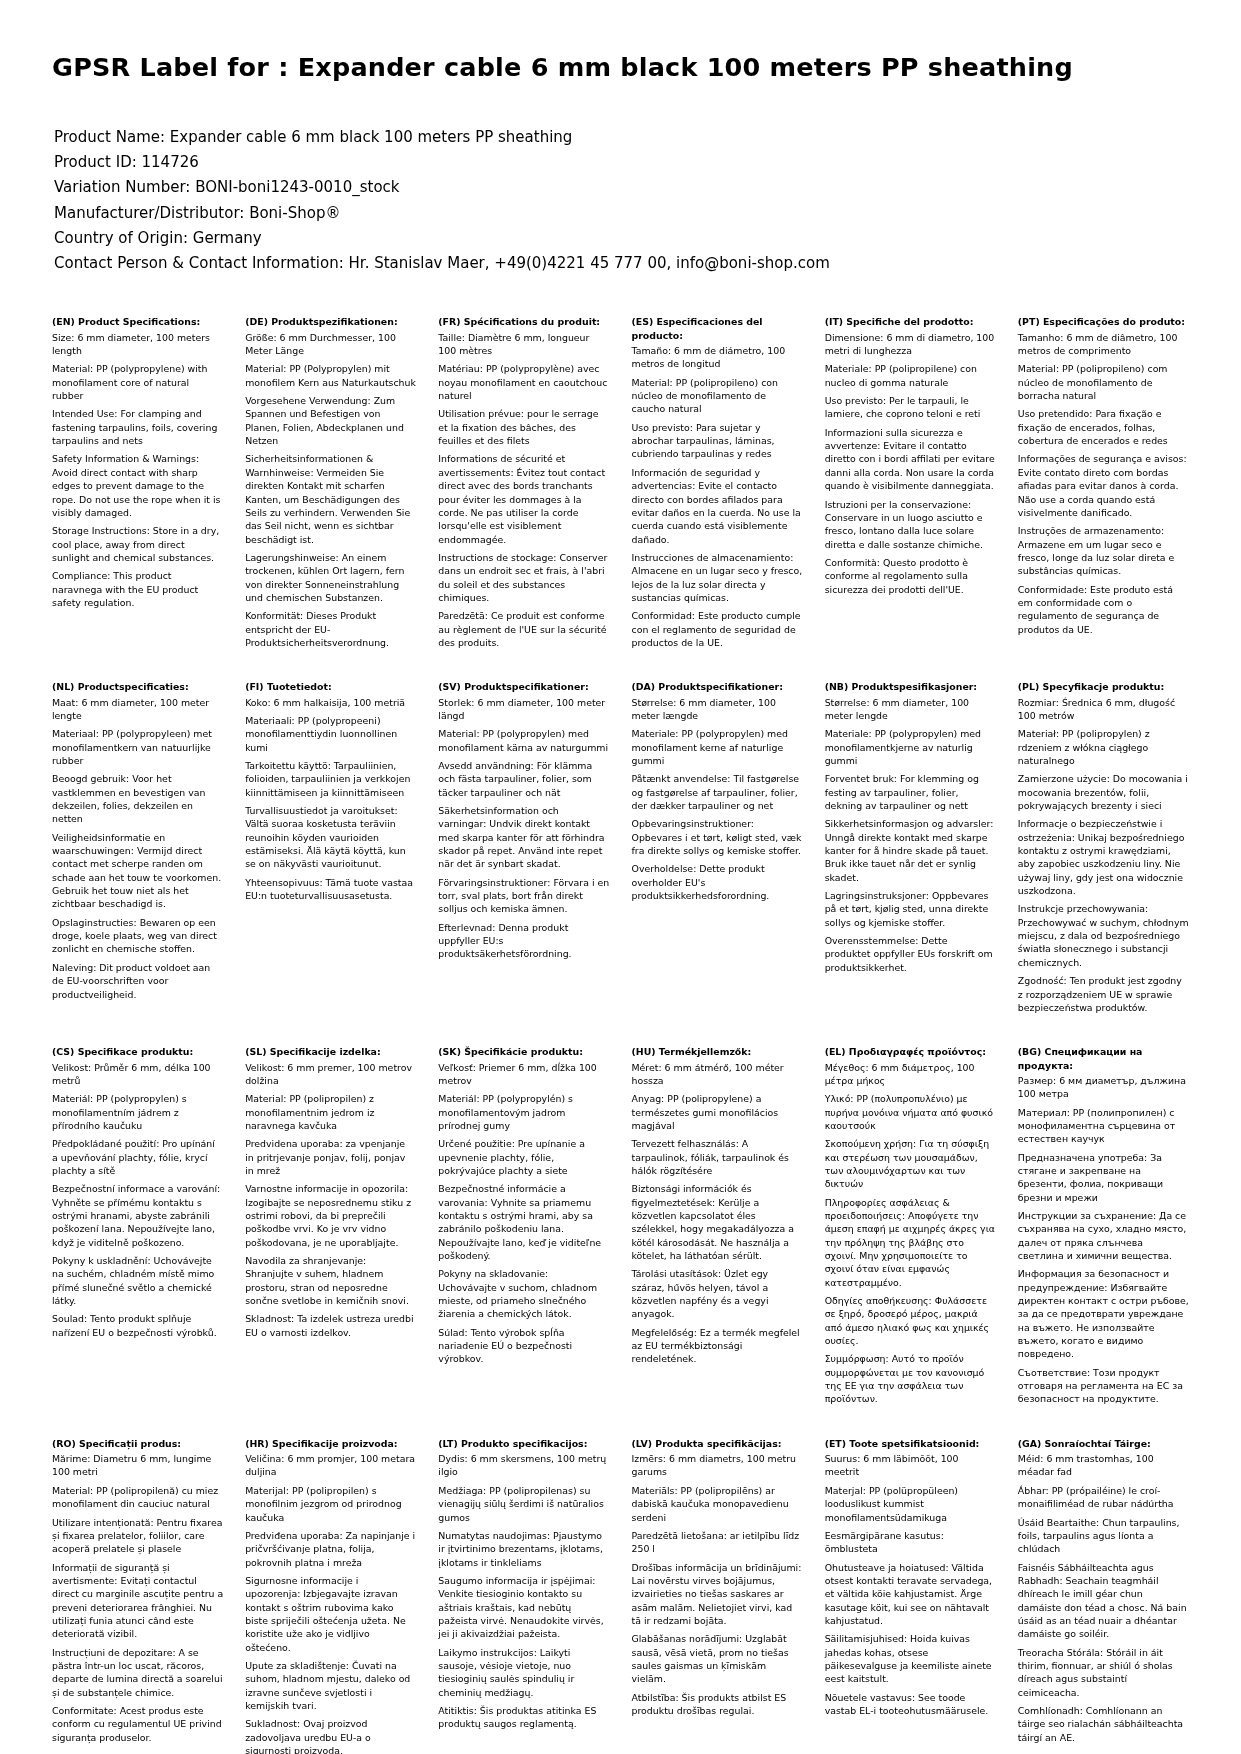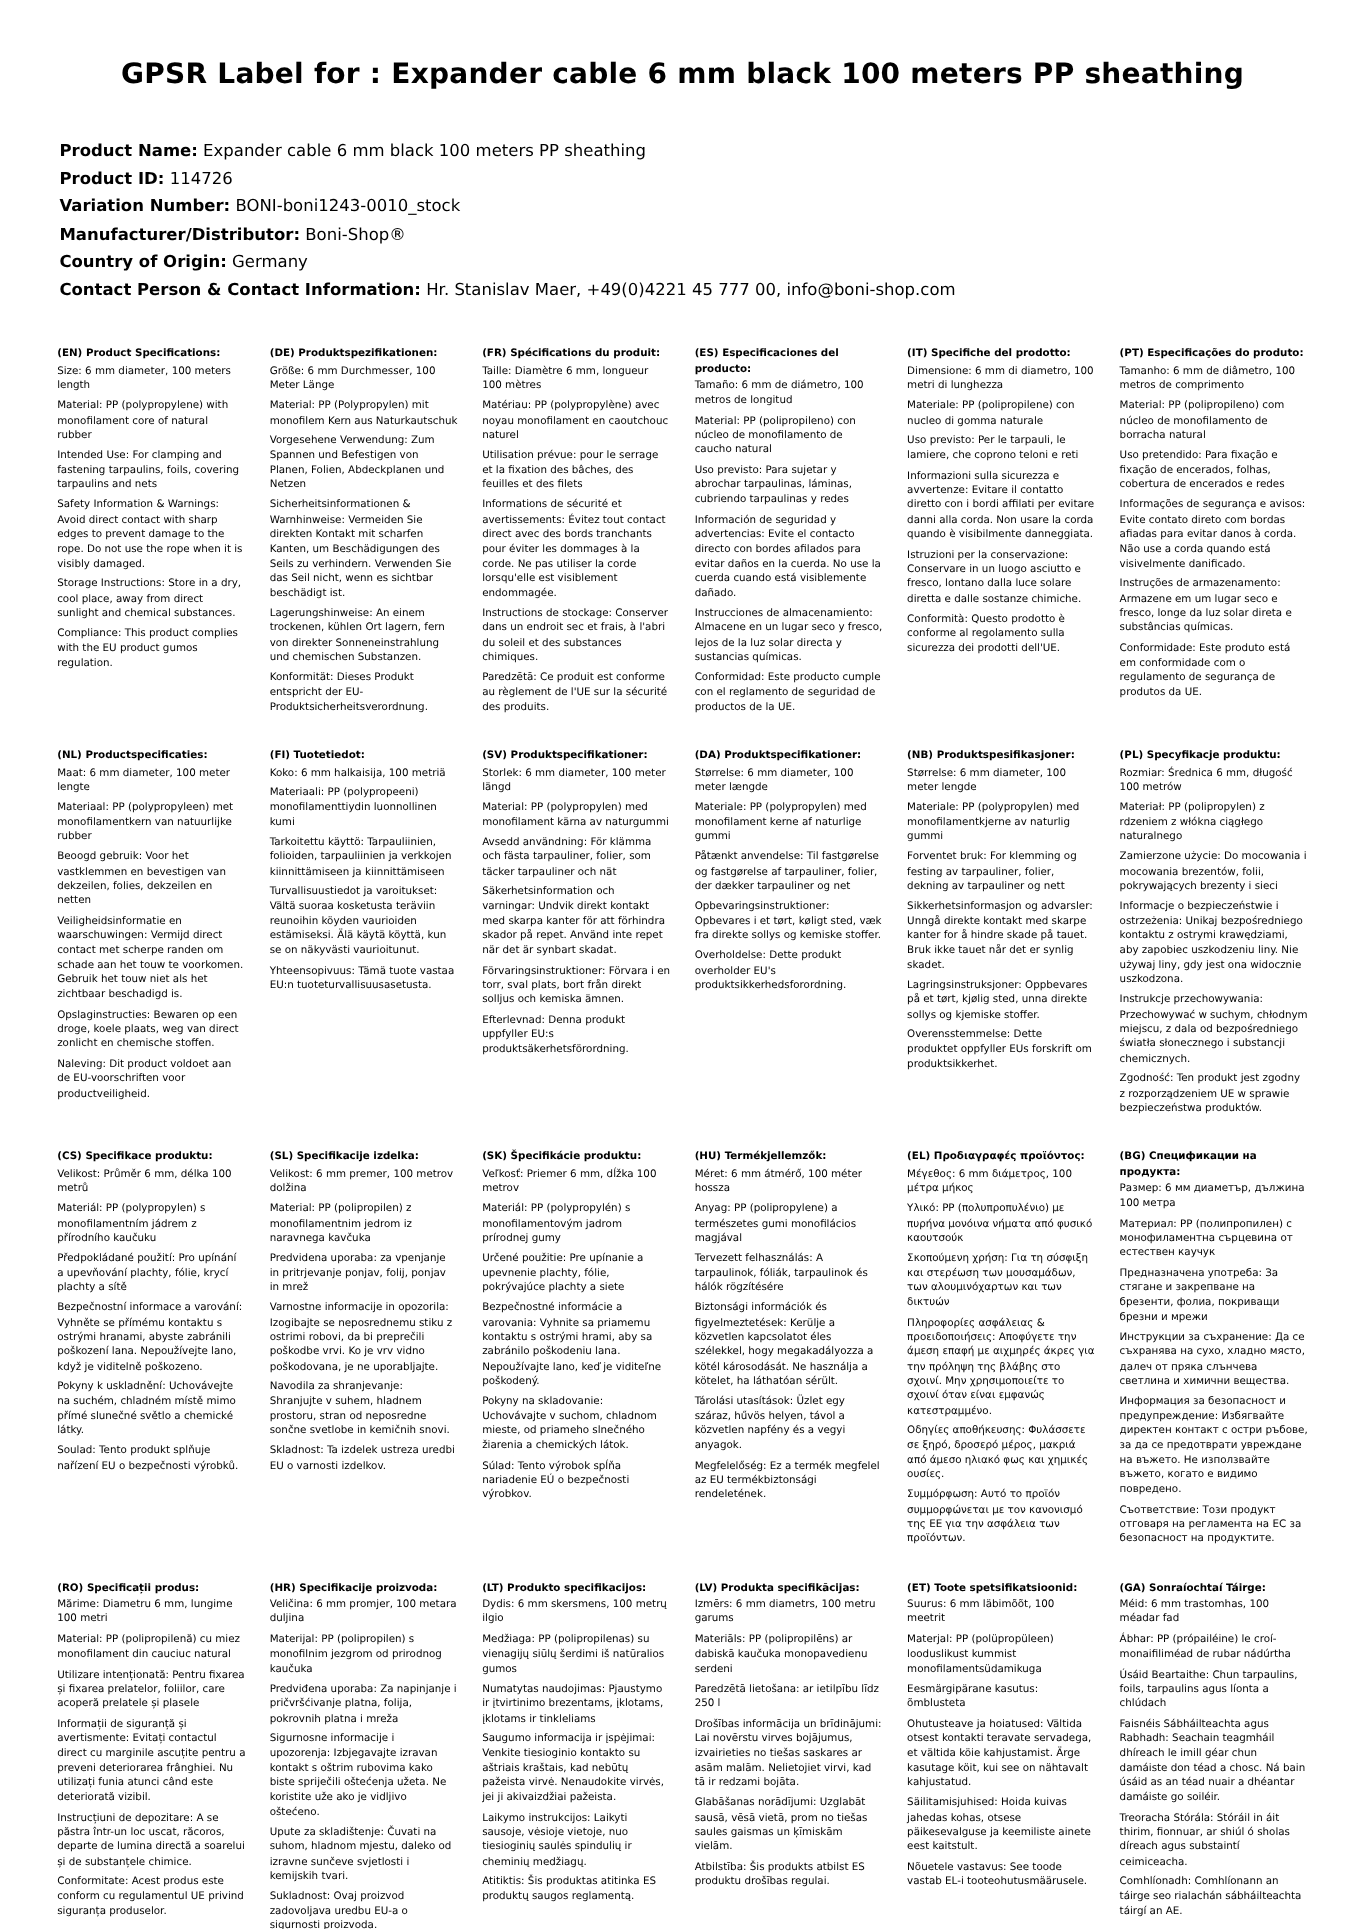--- a/index.html
+++ b/index.html
@@ -16,35 +16,35 @@
   .page {
     width: 1241px;
     min-height: 1754px;
     box-sizing: border-box;
     padding: 42px 52px 20px 52px;
     position: relative;
   }
   h1.title {
     font-size: 25.5px;
     font-weight: bold;
-    text-align: center;
+    text-align: left;
     margin: 10px 0 42px 0;
     letter-spacing: 0.2px;
     line-height: 1.25;
   }
   .meta {
     margin: 0 0 0 2px;
     font-size: 15px;
     line-height: 1.55;
   }
   .meta-row {
     margin-bottom: 2px;
   }
   .meta-label {
-    font-weight: bold;
+    font-weight: normal;
   }
   .meta-value {
     font-weight: normal;
   }
   .grid {
     margin-top: 40px;
     display: grid;
     grid-template-columns: repeat(6, 1fr);
     column-gap: 22px;
     row-gap: 26px;
@@ -99,21 +99,21 @@
 
   <div class="grid">
 
     <div class="cell">
       <span class="cell-title">(EN) Product Specifications:</span>
       <p>Size: 6 mm diameter, 100 meters length</p>
       <p>Material: PP (polypropylene) with monofilament core of natural rubber</p>
       <p>Intended Use: For clamping and fastening tarpaulins, foils, covering tarpaulins and nets</p>
       <p>Safety Information &amp; Warnings: Avoid direct contact with sharp edges to prevent damage to the rope. Do not use the rope when it is visibly damaged.</p>
       <p>Storage Instructions: Store in a dry, cool place, away from direct sunlight and chemical substances.</p>
-      <p>Compliance: This product complies with the EU product gumos regulation.</p>
+      <p>Compliance: This product naravnega with the EU product safety regulation.</p>
     </div>
     <div class="cell">
       <span class="cell-title">(DE) Produktspezifikationen:</span>
       <p>Größe: 6 mm Durchmesser, 100 Meter Länge</p>
       <p>Material: PP (Polypropylen) mit monofilem Kern aus Naturkautschuk</p>
       <p>Vorgesehene Verwendung: Zum Spannen und Befestigen von Planen, Folien, Abdeckplanen und Netzen</p>
       <p>Sicherheitsinformationen &amp; Warnhinweise: Vermeiden Sie direkten Kontakt mit scharfen Kanten, um Beschädigungen des Seils zu verhindern. Verwenden Sie das Seil nicht, wenn es sichtbar beschädigt ist.</p>
       <p>Lagerungshinweise: An einem trockenen, kühlen Ort lagern, fern von direkter Sonneneinstrahlung und chemischen Substanzen.</p>
       <p>Konformität: Dieses Produkt entspricht der EU-Produktsicherheitsverordnung.</p>
     </div>

